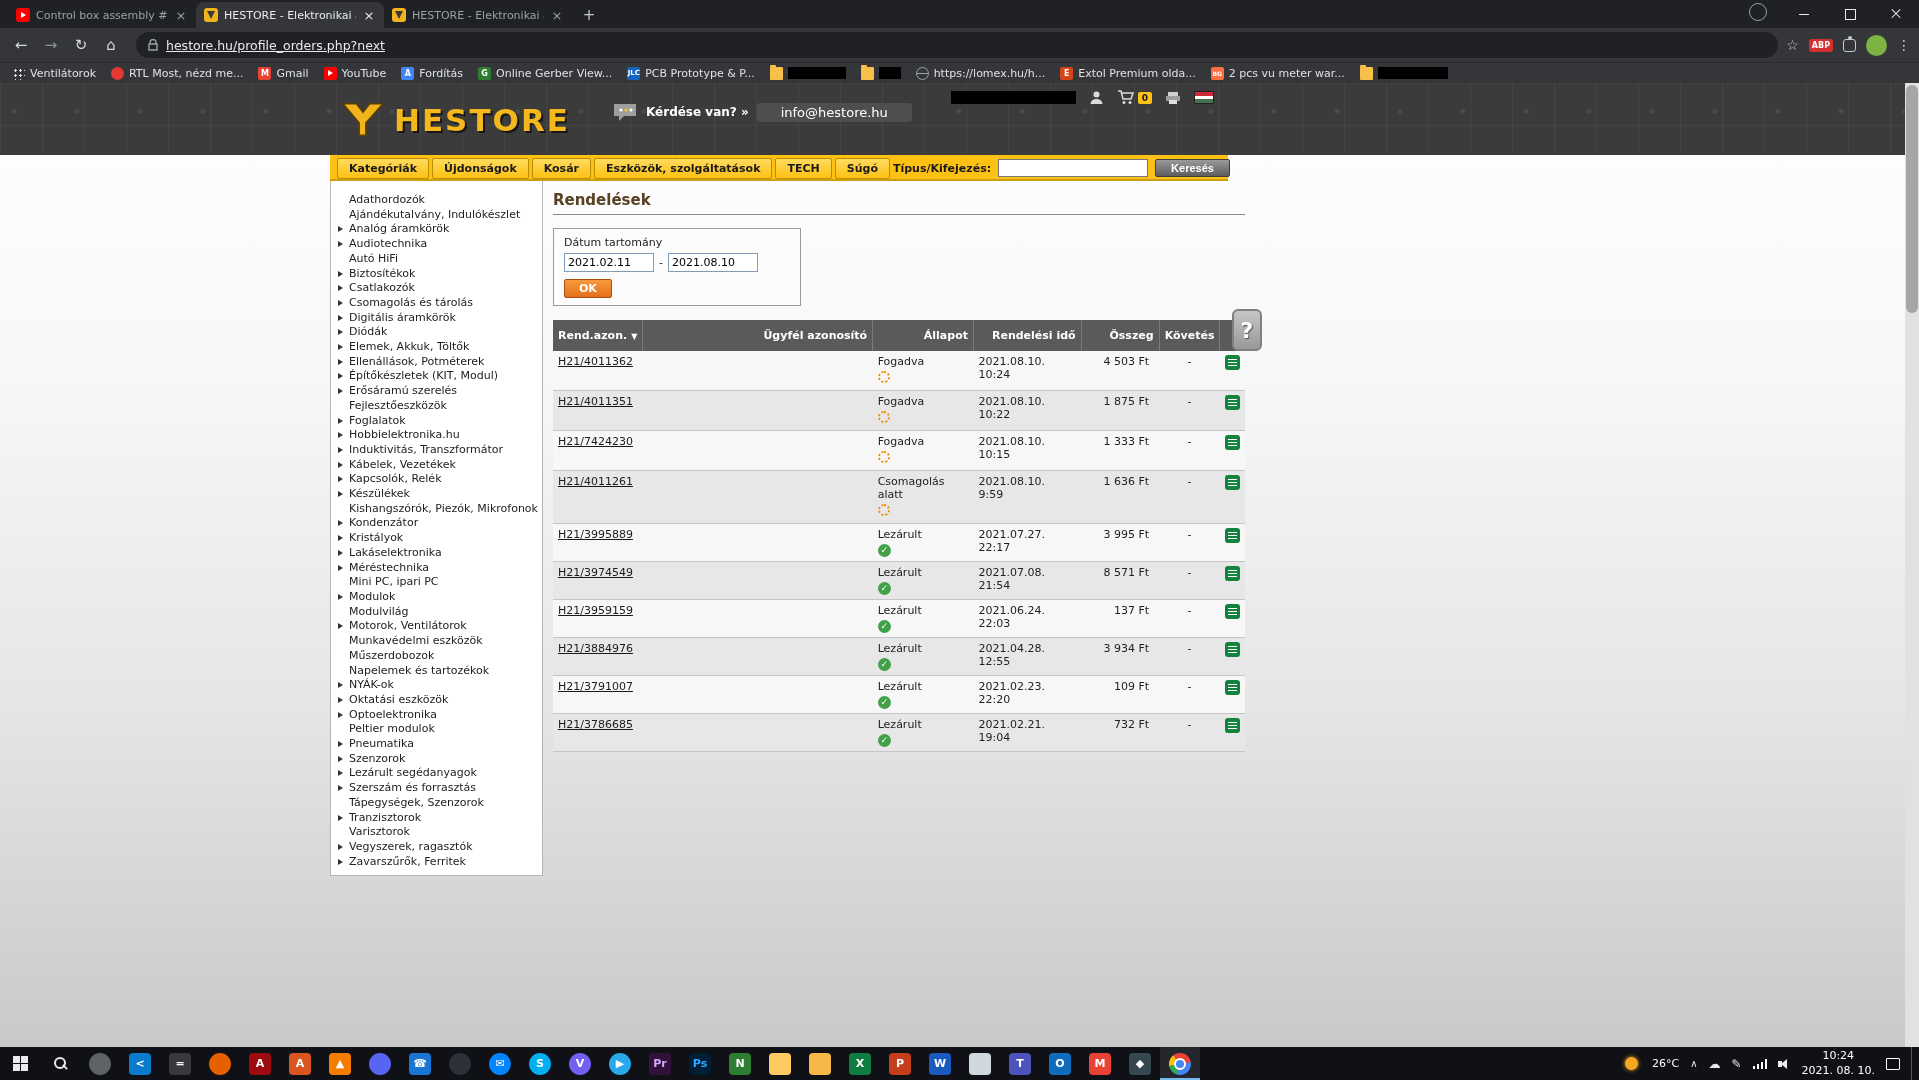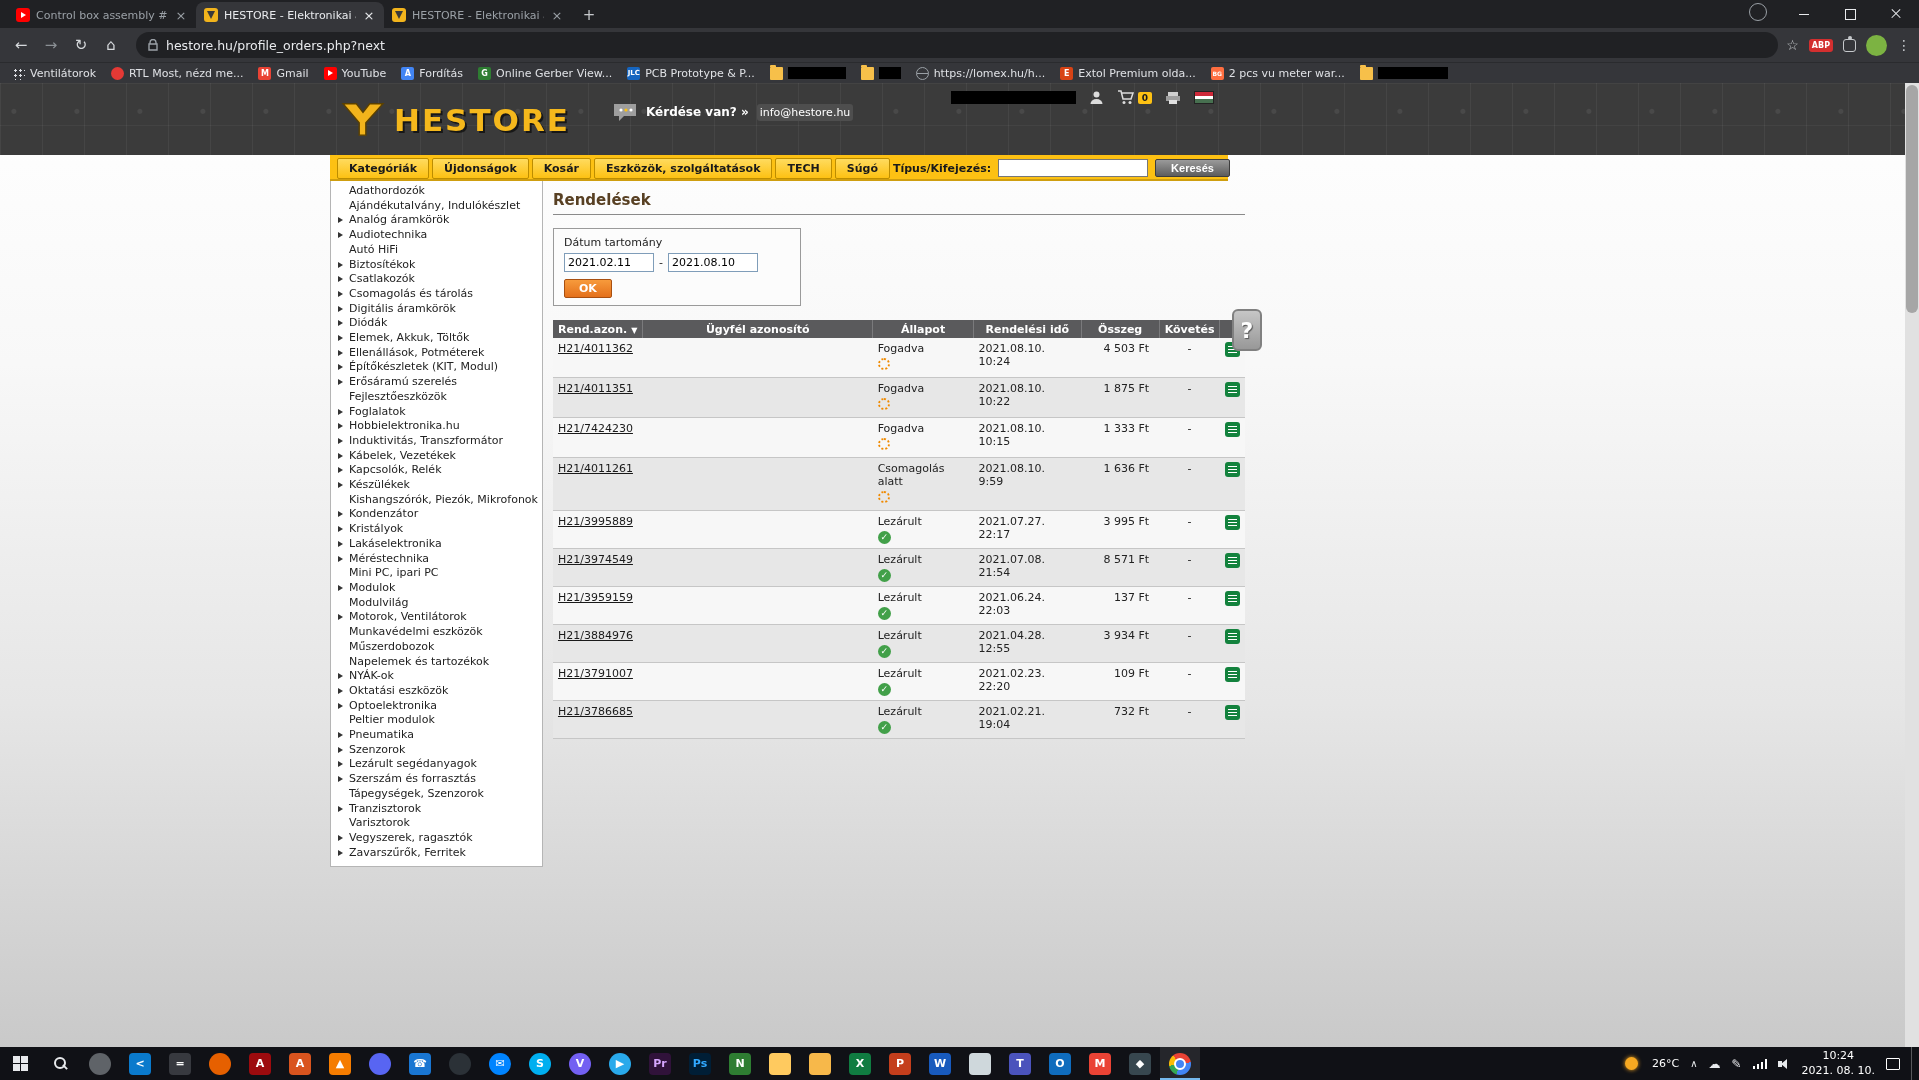--- a/index.html
+++ b/index.html
@@ -26,21 +26,21 @@
 .wc-min::after{content:"";width:10px;height:1px;background:#e8eaed;}
 .wc-max::after{content:"";width:9px;height:9px;border:1px solid #e8eaed;}
 .wc-close::before,.wc-close::after{content:"";position:absolute;width:12px;height:1.2px;background:#e8eaed;}
 .wc-close::before{transform:rotate(45deg);}
 .wc-close::after{transform:rotate(-45deg);}
 
 
 .toolbar{height:34px;background:#35363a;display:flex;align-items:center;padding:0 8px;}
 .nav-btn{width:26px;height:26px;border-radius:50%;color:#d6d9dc;display:flex;align-items:center;justify-content:center;font-size:15px;margin-right:4px;}
 .nav-btn.dim{color:#8b9095;}
-.addr{flex:1;height:26px;background:#202124;border-radius:13px;display:flex;align-items:center;padding:0 12px;gap:8px;color:#e8eaed;font-size:12.5px;margin:0 8px;}
+.addr{flex:1;height:26px;background:#202124;border-radius:13px;display:flex;align-items:center;padding:0 12px;gap:8px;color:#e8eaed;font-size:12.5px;margin:0 8px;text-decoration:underline;}
 .lock-svg{flex:none;}
 .tb-right{display:flex;align-items:center;gap:10px;}
 .star{color:#c6c9cc;font-size:14px;}
 .abp{background:#d32f2f;color:#fff;font-size:8px;font-weight:bold;border-radius:3px;padding:2px 3px;}
 .puzzle{width:13px;height:13px;border:1.5px solid #c6c9cc;border-radius:3px;position:relative;}
 .puzzle::after{content:"";position:absolute;top:-4px;left:3.5px;width:4px;height:4px;border-radius:50%;background:#c6c9cc;}
 .avatar{width:21px;height:21px;border-radius:50%;background:#7cb342;}
 .menu-dots{color:#c6c9cc;font-size:14px;}
 
 
@@ -71,52 +71,52 @@
  background-size:63px 63px,42px 42px,42px 42px;}
 .scrollbar{position:absolute;top:0;right:0;width:14px;height:965px;background:#e1e1e1;}
 .scroll-thumb{position:absolute;top:2px;left:1px;width:12px;height:228px;background:#a6a6a6;border-radius:6px;}
 
 .site{position:absolute;left:330px;top:0;width:898px;}
 .site-header{height:72px;position:relative;display:flex;align-items:center;}
 .logo{display:flex;align-items:flex-end;gap:8px;margin-left:10px;}
 .logo-text{font-size:31px;font-weight:bold;color:#f5b81c;letter-spacing:2px;text-shadow:2px 2px 0 rgba(0,0,0,.6);}
 .contact{display:flex;align-items:center;gap:8px;margin-left:42px;margin-top:-14px;}
 .contact-q{color:#fff;font-weight:bold;font-size:12px;}
-.contact-email{color:#fff;font-size:11px;background:#4e4e4e;border-radius:3px;padding:2px 3px;}
+.contact-email{color:#fff;font-size:13px;background:#4e4e4e;border-radius:3px;padding:2px 24px;}
 .user-area{position:absolute;right:14px;top:7px;display:flex;align-items:center;gap:13px;}
 .redact-site{width:125px;height:13px;background:#000;}
 .cart-wrap{display:flex;align-items:center;gap:3px;}
 .cart-badge{background:#fdc113;color:#1a1a1a;font-size:9px;font-weight:bold;padding:0 4px;border-radius:2px;line-height:12px;}
 .flag{width:20px;height:13px;display:flex;flex-direction:column;border:1px solid #222;}
 .flag span{flex:1;}
 .flag .f-r{background:#ce2939;}.flag .f-w{background:#fff;}.flag .f-g{background:#477050;}
 
 .site-nav{height:26px;background:#fdc113;display:flex;align-items:center;padding-left:7px;box-shadow:inset 0 -2px 0 rgba(0,0,0,.18);}
 .nav-item{font-size:11px;font-weight:bold;color:#1a1a1a;padding:3px 11px;margin-right:3px;border:1px solid #bd8d00;background:linear-gradient(#ffdb5e,#fdc113);border-radius:2px;white-space:nowrap;}
 .nav-search{margin-left:auto;display:flex;align-items:center;gap:7px;padding-right:7px;}
 .search-label{font-size:11px;font-weight:bold;color:#1a1a1a;}
 .search-input{width:150px;height:18px;border:1px solid #777;background:#fff;font-size:11px;padding:0 4px;font-family:inherit;}
 .search-btn{font-size:11px;font-weight:bold;color:#fff;background:linear-gradient(#9a9a9a,#5d5d5d);border:1px solid #3d3d3d;padding:2px 15px;border-radius:2px;}
 
 .site-body{display:flex;align-items:flex-start;position:relative;}
-.sidebar{width:219px;background:#fff;border:1px solid #b5b5b5;border-top:none;padding:3px 0 6px;}
+.sidebar{width:219px;background:#fff;border:1px solid #b5b5b5;border-top:none;padding:12px 0 6px;}
 .side-item{font-size:11px;color:#222;padding:0 4px 0 18px;line-height:14.7px;position:relative;white-space:nowrap;overflow:hidden;}
 .tri{position:absolute;left:7px;top:4px;width:0;height:0;border-left:5px solid #333;border-top:3.5px solid transparent;border-bottom:3.5px solid transparent;}
 
 .main{flex:1;padding:10px 0 0 10px;}
 .page-title{font-size:15px;font-weight:bold;color:#584023;}
 .title-rule{border:none;border-top:1px solid #8a8a8a;margin-top:5px;width:692px;}
 .filter-box{margin-top:13px;width:248px;border:1px solid #9a9a9a;background:#fcfcfc;padding:7px 10px;}
 .filter-label{font-size:11px;color:#222;}
 .filter-row{margin-top:4px;display:flex;align-items:center;gap:5px;font-size:11px;color:#222;}
 .date-input{width:90px;height:19px;border:1px solid #7f9db9;font-size:11px;padding:0 3px;font-family:inherit;}
 .ok-btn{margin-top:7px;font-size:11px;font-weight:bold;color:#fff;background:linear-gradient(#f79b3c,#e4701b);border:1px solid #a84f10;padding:2px 14px;border-radius:2px;display:inline-block;}
 
 .orders-table{margin-top:14px;border-collapse:collapse;width:692px;font-size:11px;}
-.orders-table th{background:#5a5a5c;color:#fff;text-align:center;font-weight:bold;padding:2px 5px;border-right:1px solid #7a7a7c;height:18px;white-space:nowrap;}
+.orders-table th{background:#5a5a5c;color:#fff;text-align:right;font-weight:bold;padding:2px 5px;border-right:1px solid #7a7a7c;height:31px;white-space:nowrap;}
 .orders-table th:last-child{border-right:none;}
 .sort{font-size:8px;margin-left:4px;}
 .orders-table td{border-bottom:1px solid #c6c6c6;padding:4px 5px;vertical-align:top;color:#222;}
 tr.r-odd{background:#f7f7f7;}
 tr.r-even{background:#e7e7e7;}
 .order-link{color:#1a1a1a;text-decoration:underline;cursor:pointer;}
 .st-ic{display:inline-block;margin-top:3px;}
 .st-pending{width:12px;height:12px;border:2px dotted #f08a00;border-radius:50%;}
 .st-done{width:13px;height:13px;background:#42a049;border-radius:50%;color:#fff;font-size:9px;line-height:13px;text-align:center;font-weight:bold;}
 .money{text-align:right;padding-right:10px !important;}

